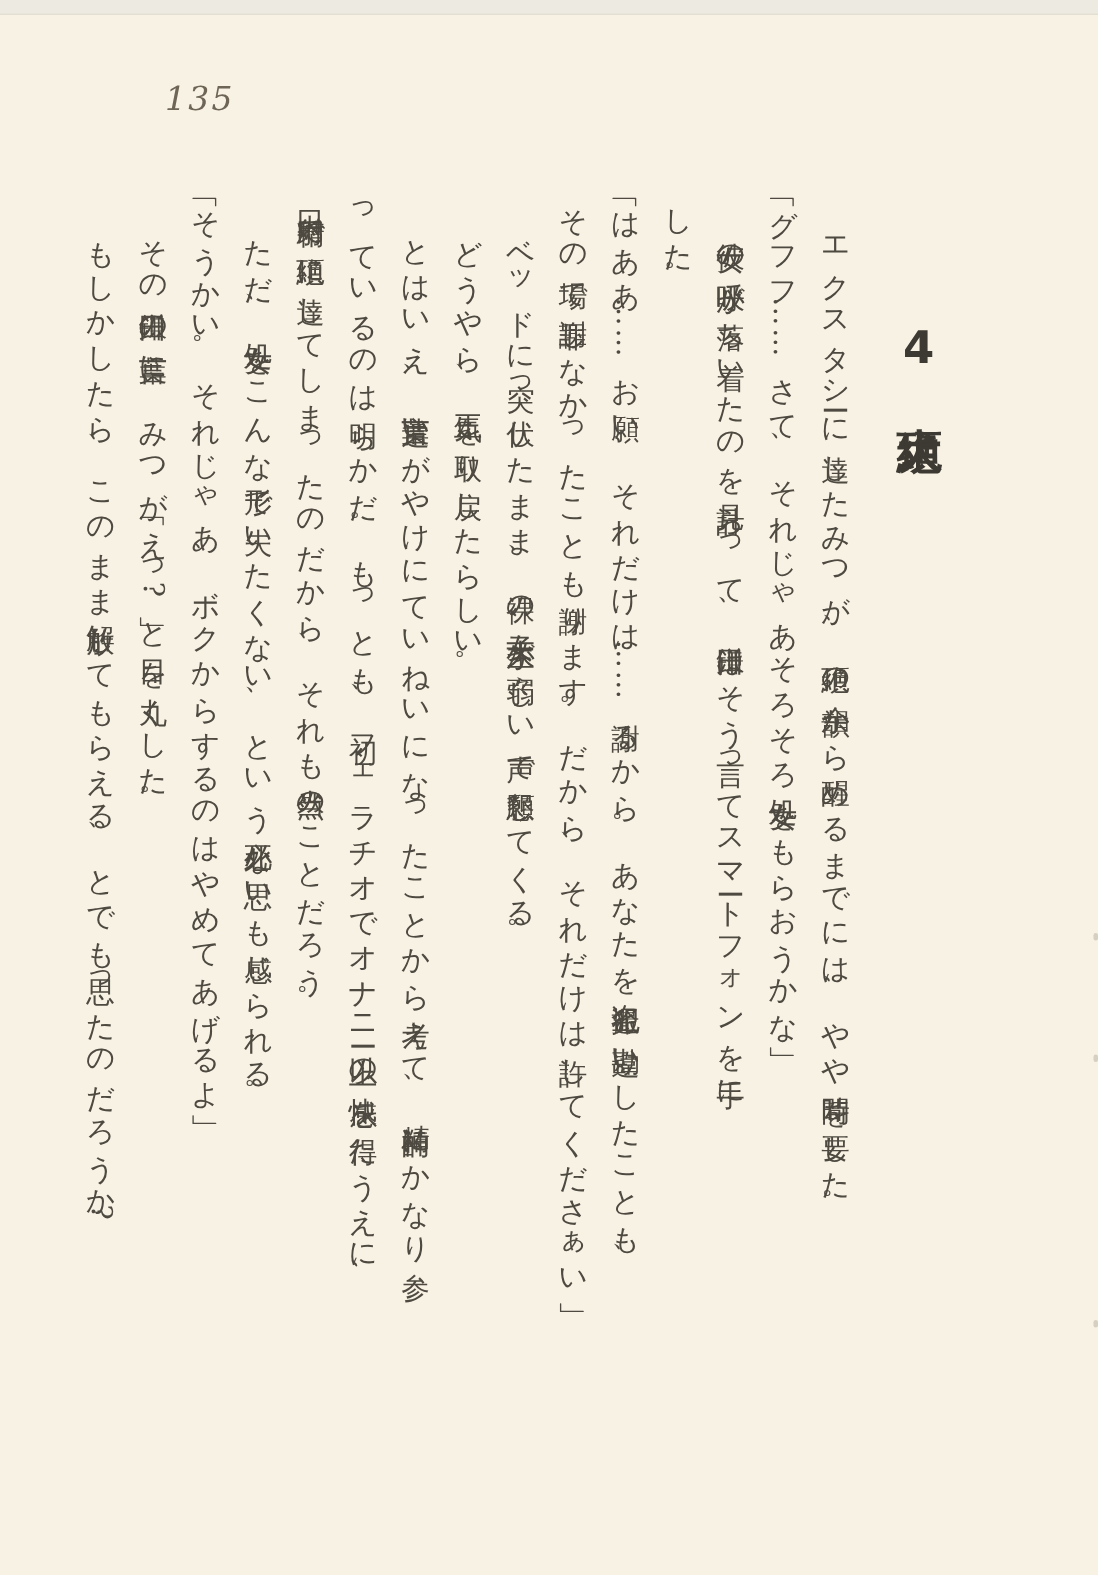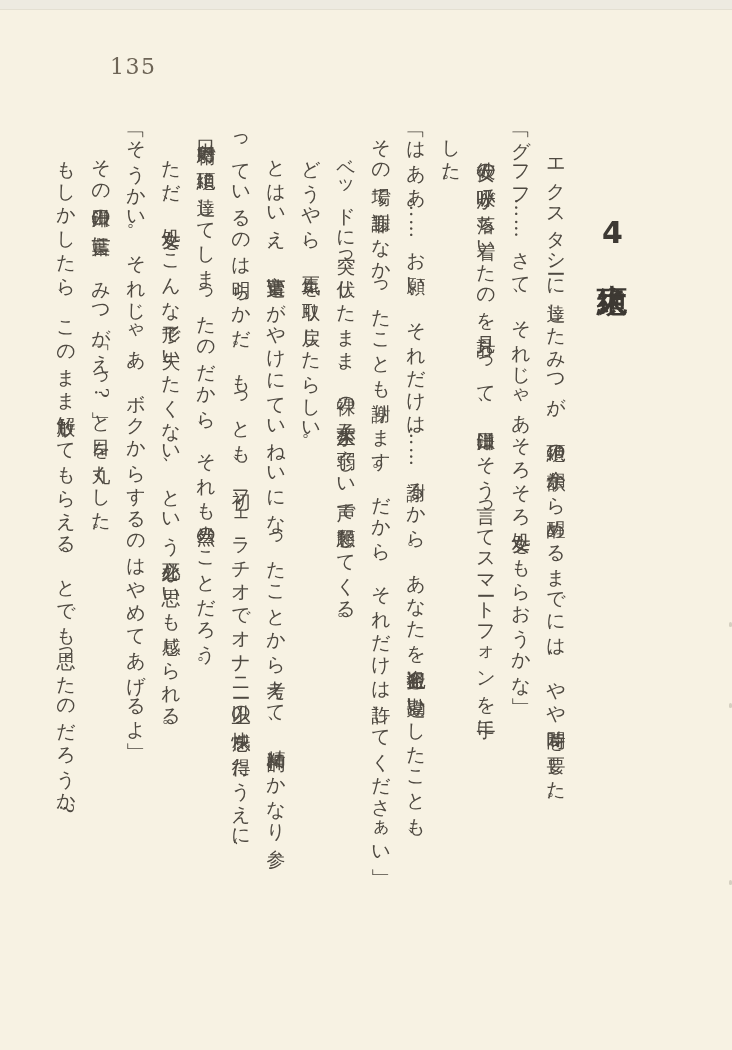--- a/index.html
+++ b/index.html
@@ -24,20 +24,21 @@
     position: absolute;
     top: 0; left: 0; right: 0;
     height: 9px;
     background: var(--band);
     border-bottom: 1px solid #e3dfd2;
   }
   .page-number {
     position: absolute;
     top: 54px;
     left: 110px;
+    font-style: italic;
     font-size: 22px;
     letter-spacing: 1.5px;
     color: var(--pagenum);
   }
   .text-block {
     position: absolute;
     top: 126px;
     right: 102px;
     height: 812px;
     writing-mode: vertical-rl;

